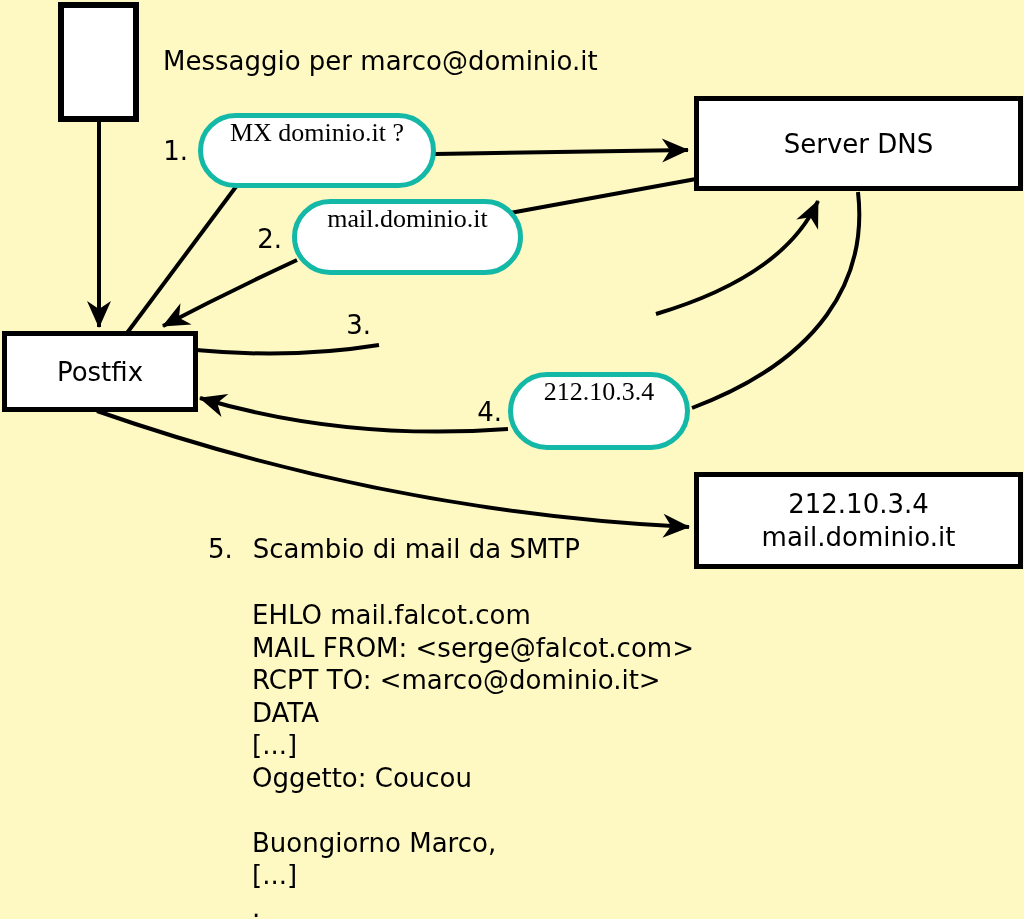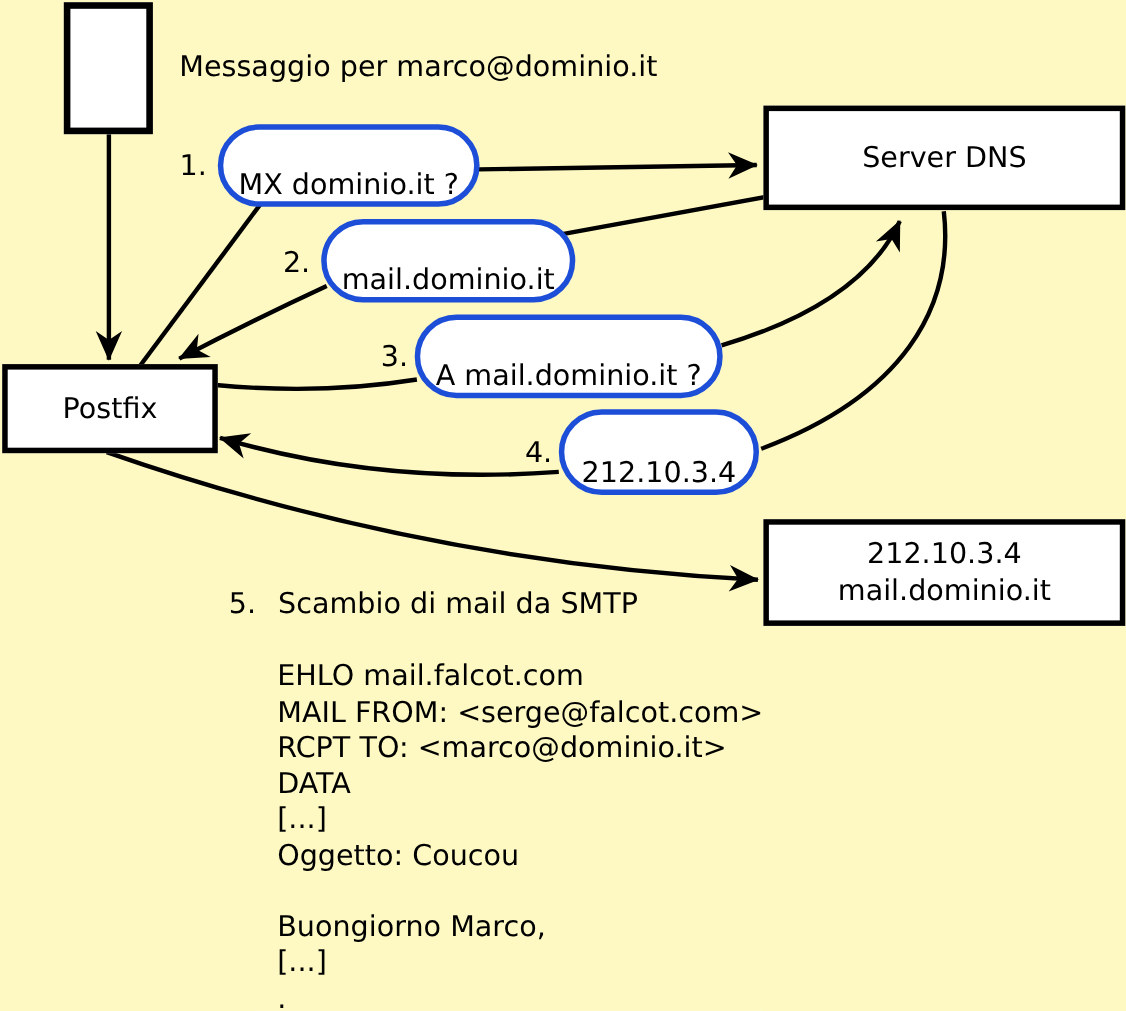--- a/index.html
+++ b/index.html
@@ -27,29 +27,30 @@
     display: flex;
     align-items: center;
     justify-content: center;
     text-align: center;
     font-size: 26px;
     line-height: 34px;
   }
   .pill {
     position: absolute;
     box-sizing: border-box;
-    border: 5px solid #1d4ed8;
+    border: 5px solid #14b8a6;
     border-radius: 40px;
     background: #ffffff;
     z-index: 2;
     display: flex;
-    align-items: flex-end;
+    align-items: flex-start;
     justify-content: center;
     font-size: 26px;
     white-space: nowrap;
+    font-family: Liberation Serif, serif;
   }
   .stepnum {
     position: absolute;
     z-index: 3;
     font-size: 26px;
     line-height: 30px;
     text-align: right;
     width: 68px;
   }
   .free-text {
@@ -130,23 +131,20 @@
   <div class="pill" id="pill-1">
     <span>MX dominio.it ?</span>
   </div>
 
   <div class="stepnum" id="num-2">2.</div>
   <div class="pill" id="pill-2">
     <span>mail.dominio.it</span>
   </div>
 
   <div class="stepnum" id="num-3">3.</div>
-  <div class="pill" id="pill-3">
-    <span>A mail.dominio.it ?</span>
-  </div>
 
   <div class="stepnum" id="num-4">4.</div>
   <div class="pill" id="pill-4">
     <span>212.10.3.4</span>
   </div>
 
   <div class="free-text" id="step5-row">
     <span>5.</span><span class="step5-label">Scambio di mail da SMTP</span>
   </div>
 

